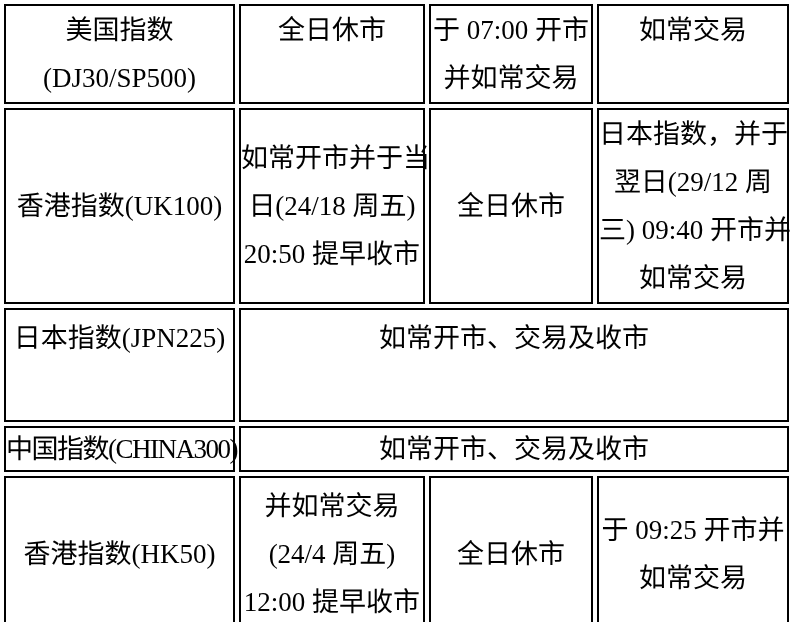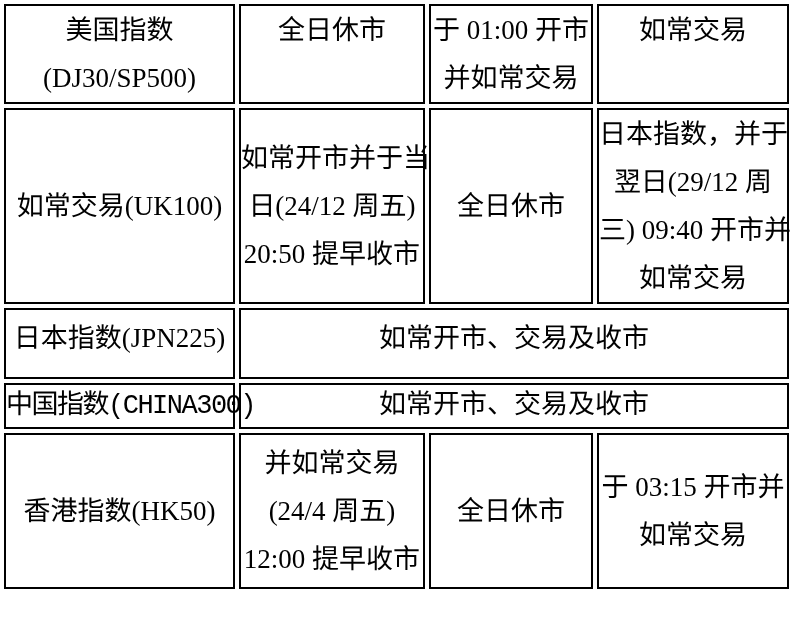--- a/index.html
+++ b/index.html
@@ -24,26 +24,26 @@
     vertical-align: middle;
     line-height: 48px;
     overflow: visible;
   }
   col.c1 { width: 231px; }
   col.c2 { width: 186px; }
   col.c3 { width: 164px; }
   col.c4 { width: 192px; }
   tr.r1 { height: 99px; margin-left: 38px;  }
   tr.r2 { height: 196px; }
-  tr.r3 { height: 71px; }
+  tr.r3 { height: 114px; }
   tr.r4 { height: 46px;  }
   tr.r5 { height: 156px; }
   tr.r1 td, tr.r3 td, td.va-top { vertical-align: top; }
   tr.r3 td { padding-top: 4px; }
-  tr.r4 td { line-height: 42px; font-family: Liberation Mono, monospace; }
+  tr.r4 td { line-height: 42px; }
   td.lh-tall { line-height: 63px; }
   .line { white-space: nowrap; }
   .line.tight { letter-spacing: -1.5px; }
 </style>
 </head>
 <body>
 
 <table class="holiday-table">
   <colgroup>
     <col class="c1">
@@ -55,35 +55,35 @@
   <tbody>
       <tr class="r1">
     <td>
       <div class="line">美国指数</div>
       <div class="line">(DJ30/SP500)</div>
     </td>
     <td>
       <div class="line">全日休市</div>
     </td>
     <td>
-      <div class="line">于 01:00 开市</div>
+      <div class="line">于 07:00 开市</div>
       <div class="line">并如常交易</div>
     </td>
     <td>
       <div class="line">如常交易</div>
     </td>
   </tr>
 
   <tr class="r2">
     <td>
-      <div class="line">如常交易(UK100)</div>
+      <div class="line">香港指数(UK100)</div>
     </td>
     <td class="va-top">
       <div class="line">如常开市并于当</div>
-      <div class="line">日(24/12 周五)</div>
+      <div class="line">日(24/18 周五)</div>
       <div class="line">20:50 提早收市</div>
     </td>
     <td>
       <div class="line">全日休市</div>
     </td>
     <td>
       <div class="line">日本指数，并于</div>
       <div class="line">翌日(29/12 周</div>
       <div class="line">三) 09:40 开市并</div>
       <div class="line">如常交易</div>
@@ -114,18 +114,18 @@
     </td>
     <td>
       <div class="line">并如常交易</div>
       <div class="line">(24/4 周五)</div>
       <div class="line">12:00 提早收市</div>
     </td>
     <td>
       <div class="line">全日休市</div>
     </td>
     <td class="lh-tall">
-      <div class="line">于 03:15 开市并</div>
+      <div class="line">于 09:25 开市并</div>
       <div class="line">如常交易</div>
     </td>
   </tr>
 </tbody>
   </table>
 
 </body></html>

